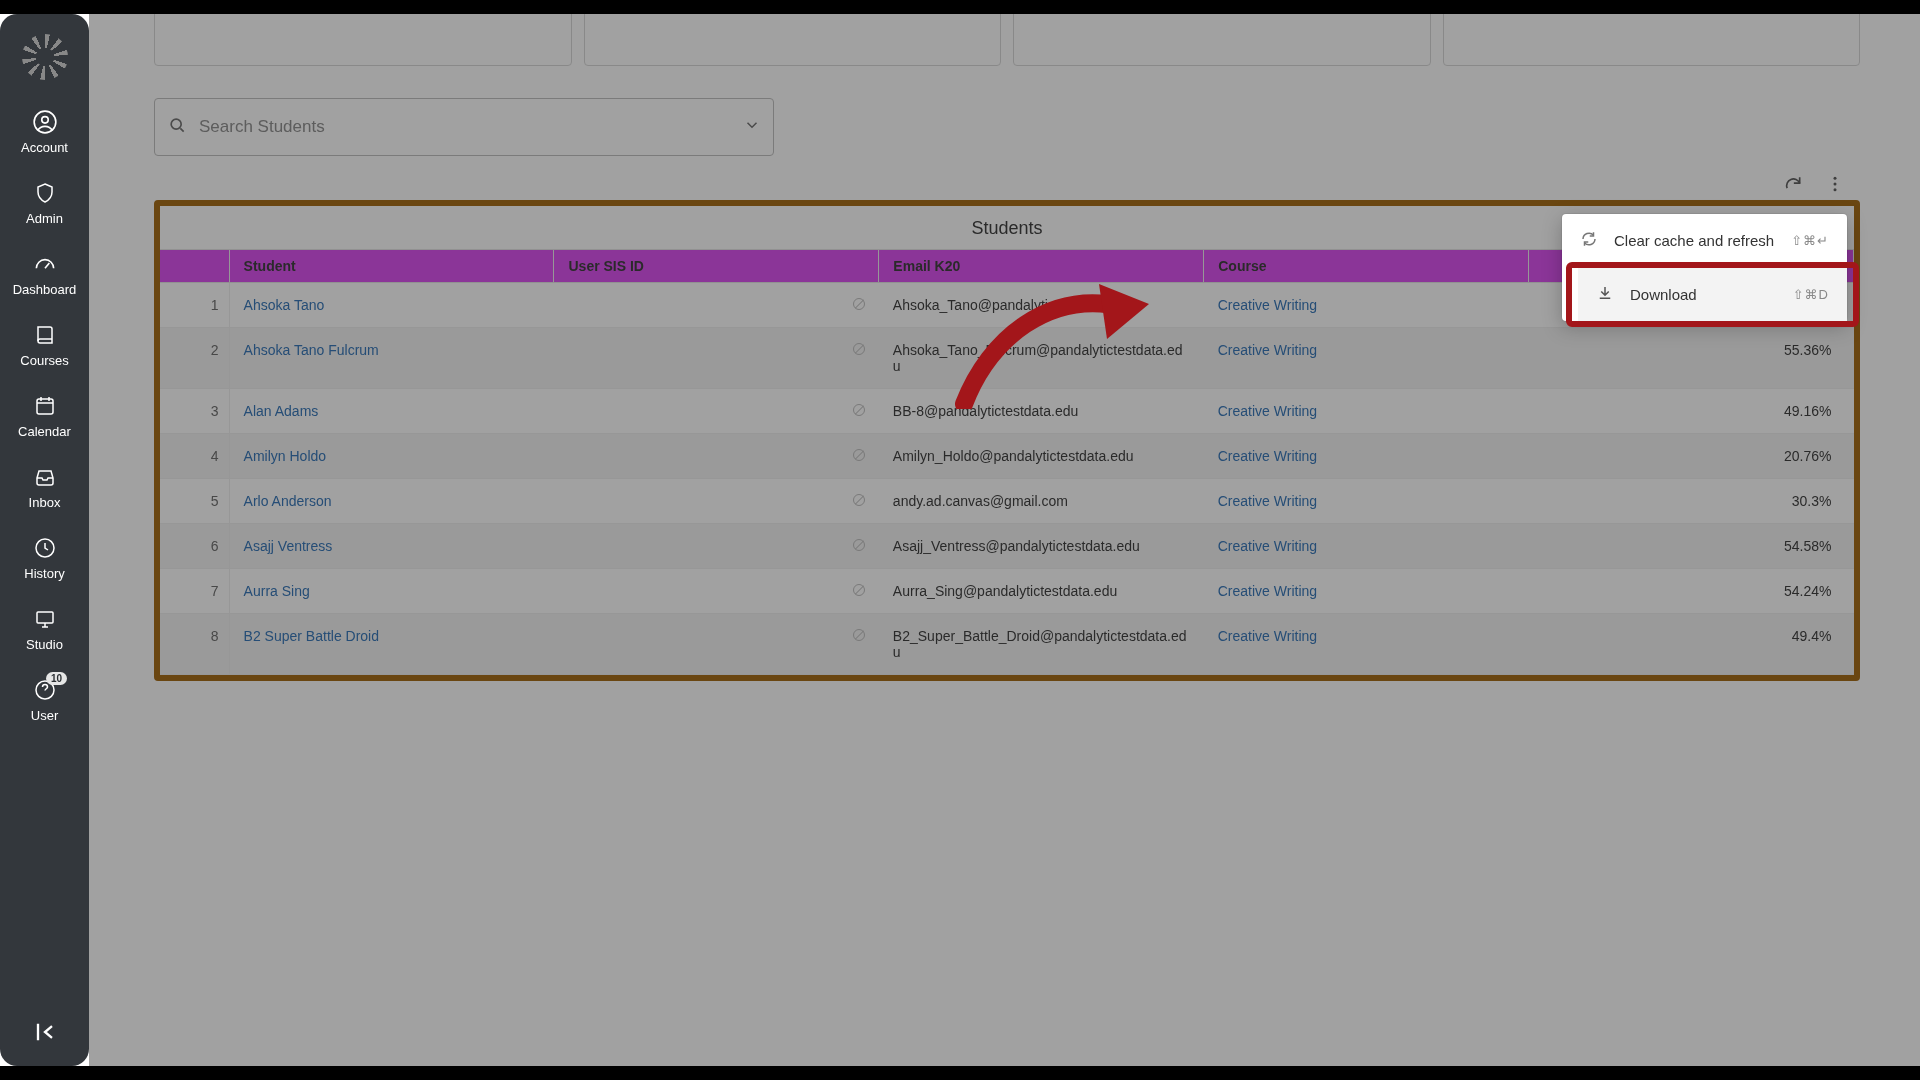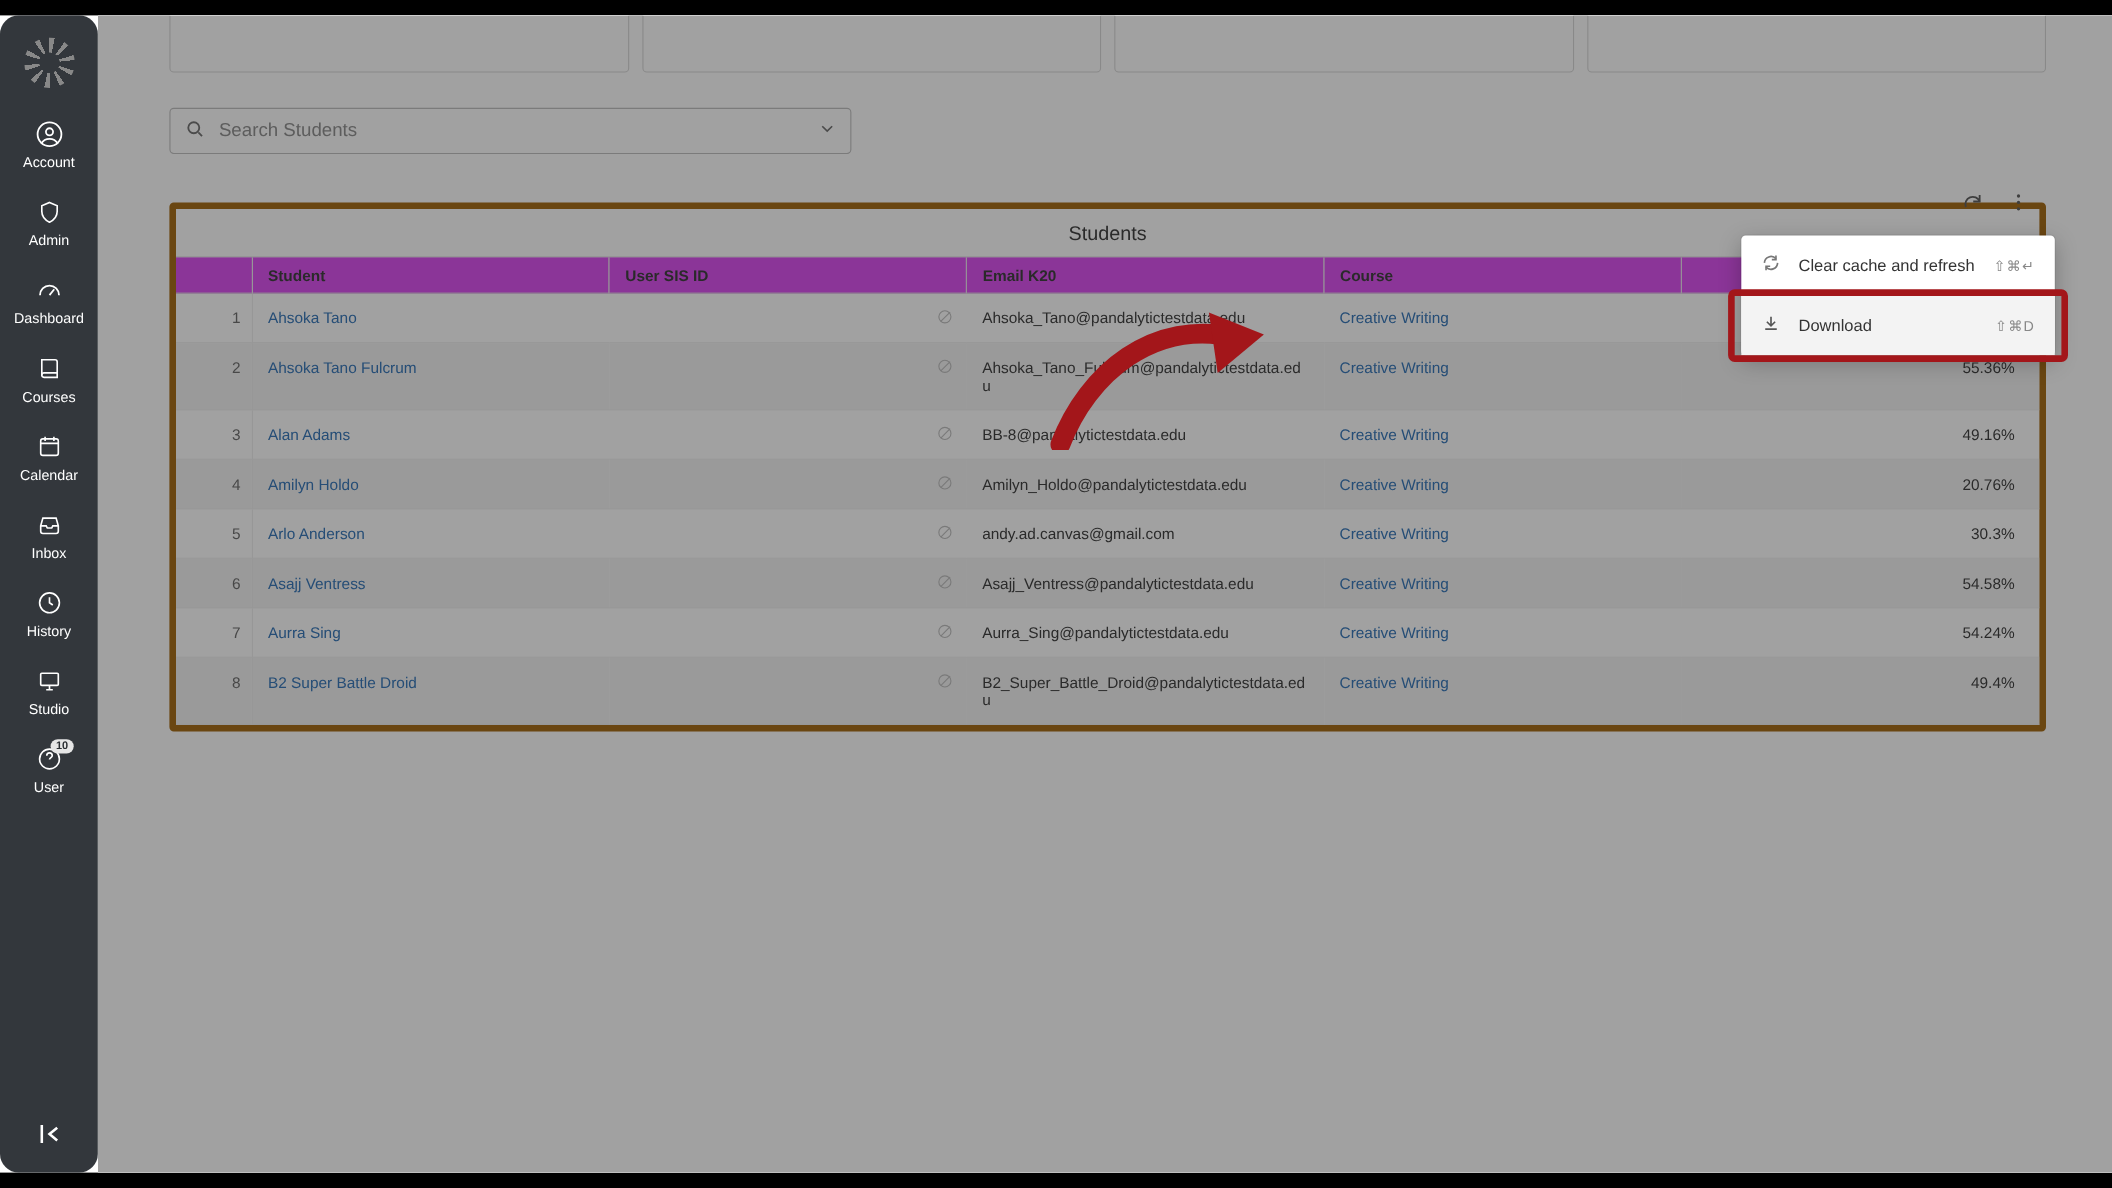--- a/index.html
+++ b/index.html
@@ -92,21 +92,21 @@
     border-radius: 4px;
     background: #fff;
   }
   .search-row {
     margin-top: 32px;
     width: 620px;
   }
   .search {
     border: 1px solid #bdbdbd;
     border-radius: 4px;
-    height: 42px;
+    height: 58px;
     display: flex;
     align-items: center;
     padding: 0 12px;
     gap: 12px;
     color: #757575;
   }
   .search input {
     border: none;
     outline: none;
     flex: 1;
@@ -183,21 +183,21 @@
     left:50%; top:-1px;
     width:1px; height:12px;
     background:#bbb;
     transform: rotate(45deg);
   }
 
   
   .menu {
     position: absolute;
     top: 200px;
-    right: 52px;
+    right: 73px;
     width: 285px;
     background: #fff;
     border-radius: 4px;
     box-shadow: 0 6px 20px rgba(0,0,0,.25), 0 0 0 1px rgba(0,0,0,.06);
     overflow: visible;
     z-index: 20;
   }
   .menu-item {
     display: flex;
     align-items: center;
@@ -209,20 +209,21 @@
     position: relative;
   }
   .menu-item .shortcut {
     margin-left: auto;
     font-size: 13px;
     color: #888;
     letter-spacing: 1px;
   }
   .menu-item.highlight {
     background: #f3f3f3;
+    margin-left: 16px;
   }
   .menu-item + .menu-item { border-top: 1px solid #eee; }
 
   .red-outline {
     position: absolute;
     top: -6px; left: -12px; right: -12px; bottom: -6px;
     border: 6px solid #a3161a;
     border-radius: 6px;
     pointer-events: none;
   }

